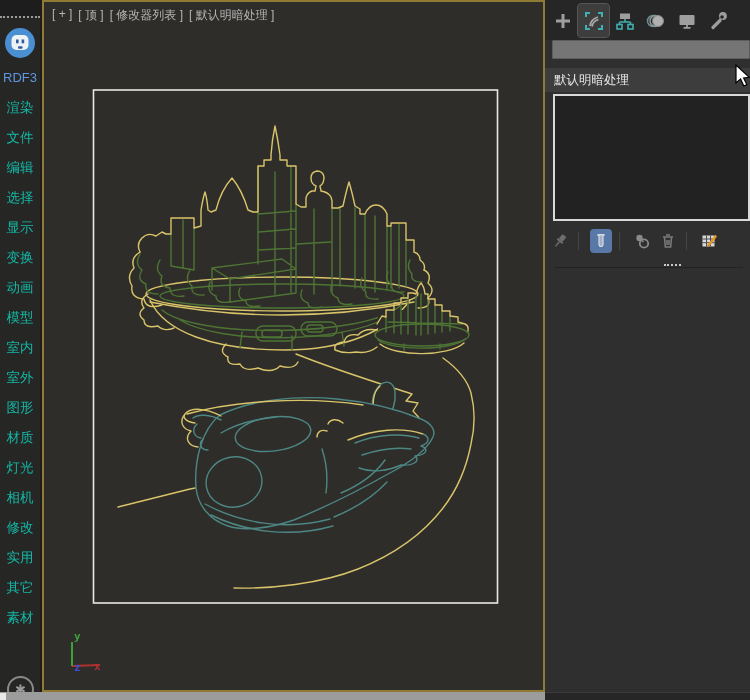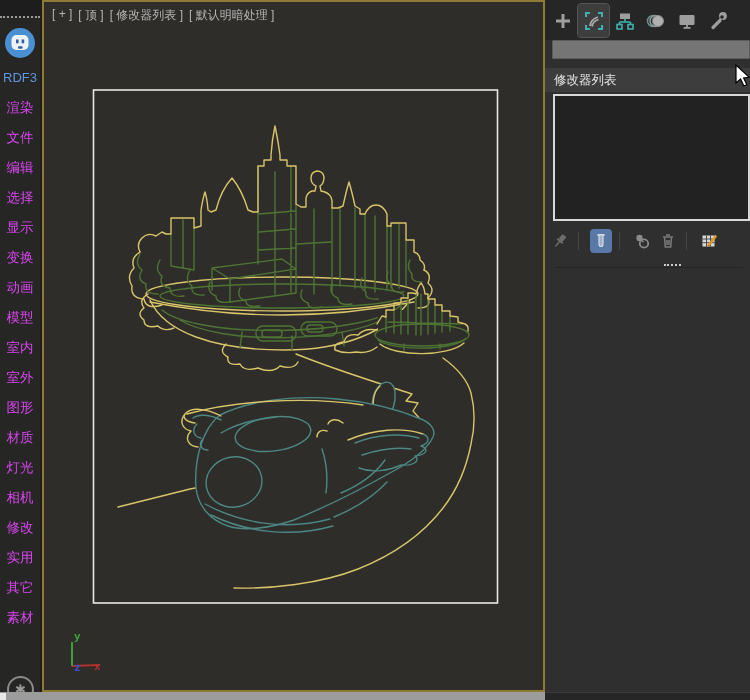--- a/index.html
+++ b/index.html
@@ -18,21 +18,21 @@
     background:var(--sidebar-bg,#262624);
     border-top:2px dotted #9a9a9a;
     padding-left:17px;
   }
   .logo-wrap { position:absolute; top:9px; left:4px; width:32px; height:32px; }
   .brand { position:absolute; top:52px; left:0; width:40px; text-align:center;
     color:var(--brand,#5f96e0); font-size:13px; }
   .side-menu { position:absolute; top:75px; left:0; width:40px; }
   .side-item {
     height:30px; line-height:30px; text-align:center;
-    color:#d946ef; font-size:13.5px; cursor:default; white-space:nowrap;
+    color:#14b8a6; font-size:13.5px; cursor:default; white-space:nowrap;
   }
   .gear-wrap { position:absolute; left:7px; top:658px; width:27px; height:27px;
     border:2px solid #8a8a8a; border-radius:50%;
     display:flex; align-items:center; justify-content:center;
     color:#9a9a9a; font-size:13px; }
 
   
   .viewport {
     position:absolute; left:42px; top:0; width:503px; height:692px;
     background:var(--viewport-bg,#2e2d2a);
@@ -295,21 +295,21 @@
           <path d="M5 16.5 L12 9.5" stroke="#9e9e9e" stroke-width="3.2" stroke-linecap="round"></path>
           <path d="M11 4.2 A4 4 0 1 1 15.8 9 L12.6 8.6 L11.4 7.4 Z" fill="#9e9e9e"></path>
           <circle cx="14" cy="6" r="1.8" fill="#262626"></circle>
         </svg>
       </div>
     </div>
 
     <input class="name-field" type="text" value="" style="">
 
     <div class="mod-list-row">
-      <span>修改器列表</span>
+      <span>默认明暗处理</span>
     </div>
 
     <div class="stack-box"></div>
 
     <div class="stack-buttons">
       <div class="sbtn">
         <svg width="18" height="18" viewBox="0 0 18 18">
           <g transform="rotate(40 9 9)">
             <rect x="6.5" y="2" width="5" height="6" rx="1" fill="#6e6e6e"></rect>
             <rect x="5.5" y="8" width="7" height="2" fill="#6e6e6e"></rect>

